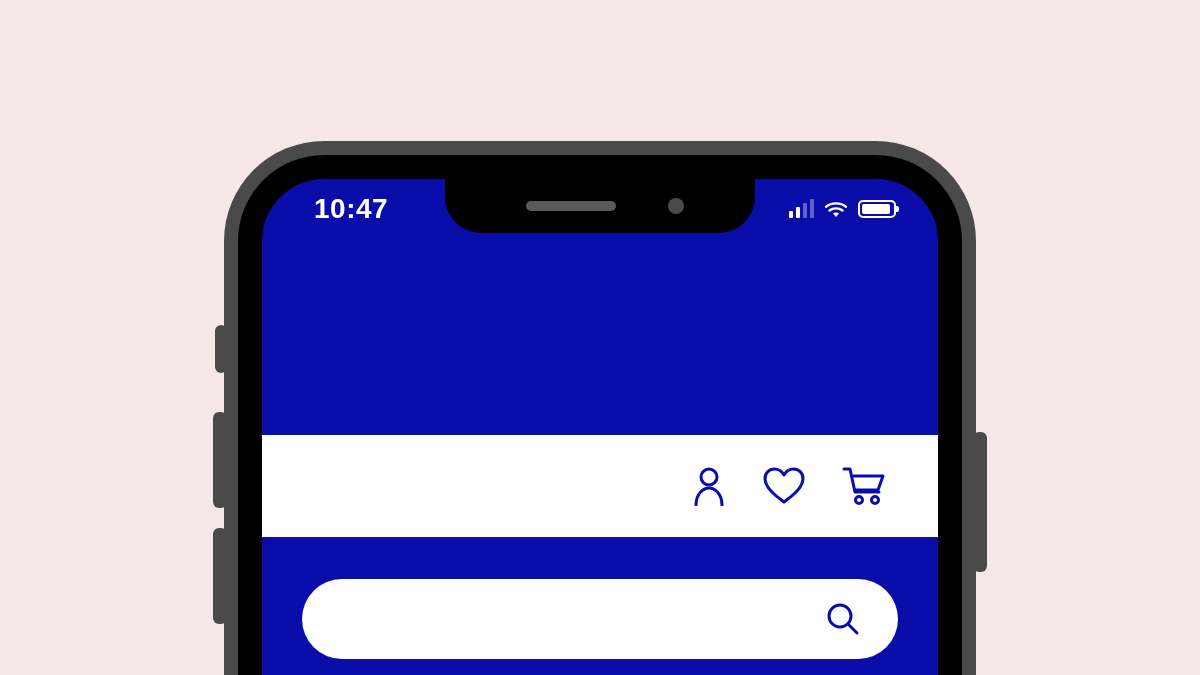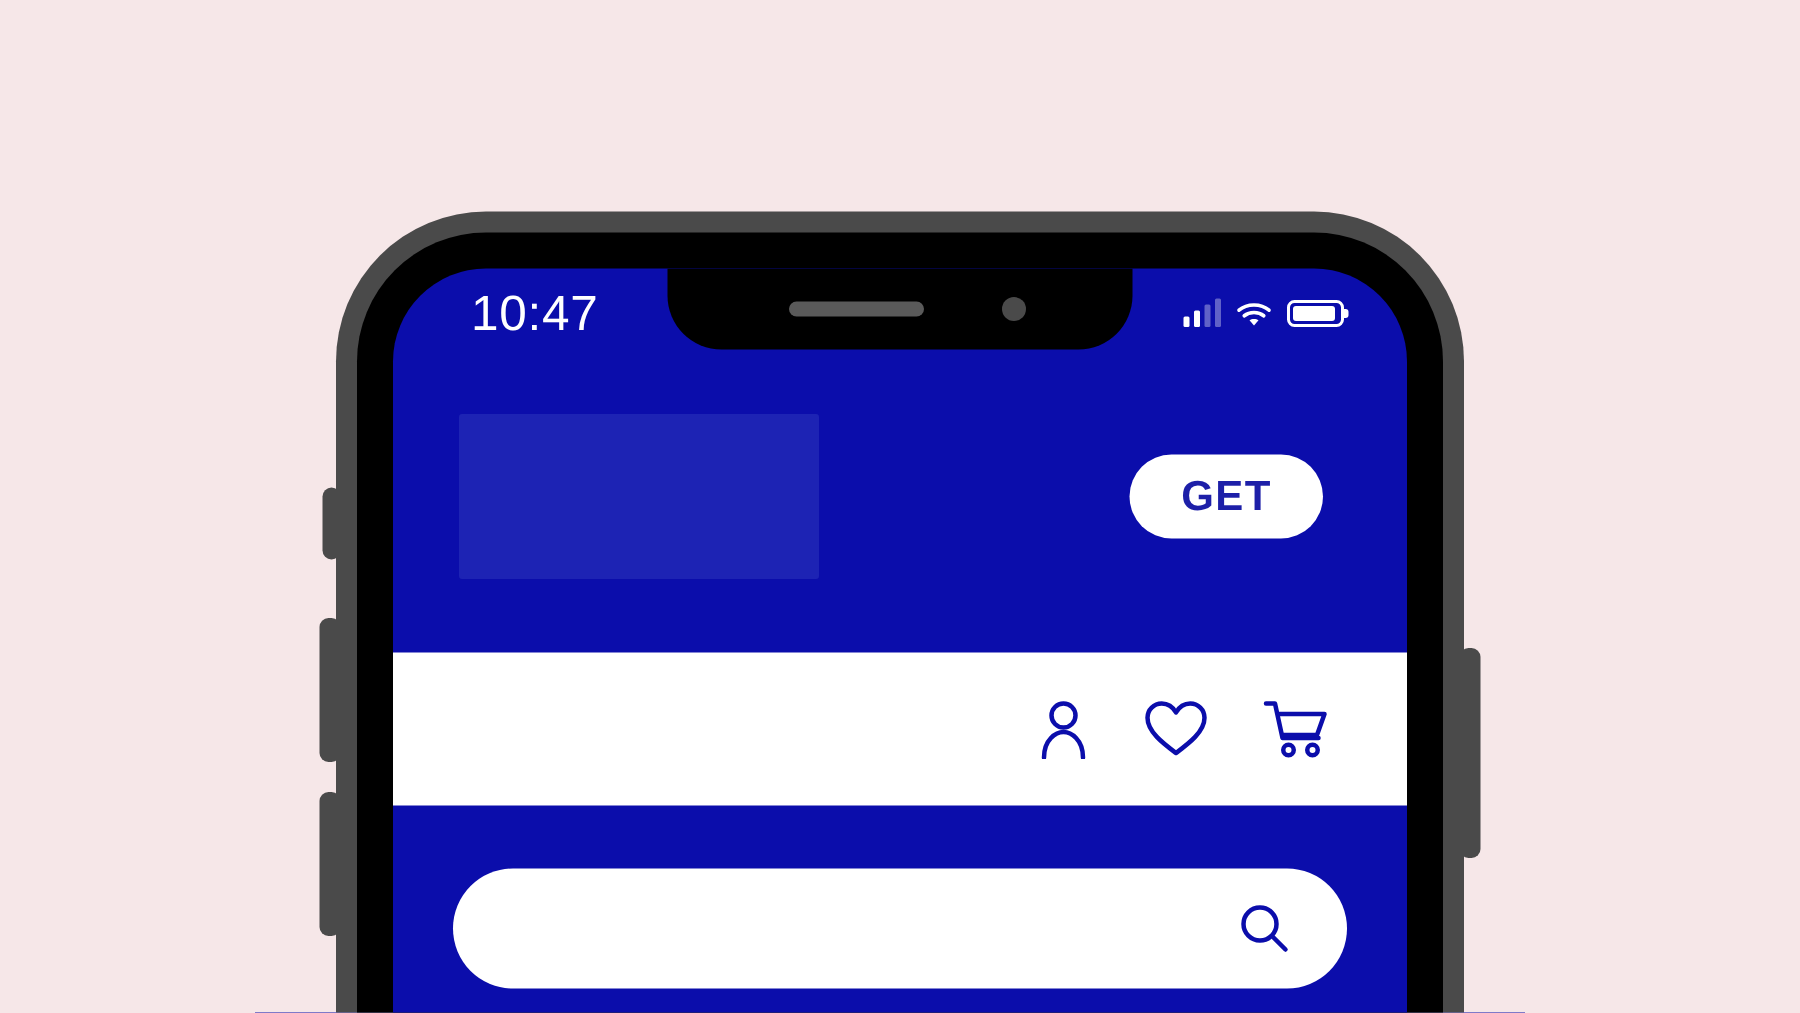--- a/index.html
+++ b/index.html
@@ -77,22 +77,22 @@
     left: 0;
     right: 0;
     height: 60px;
     display: flex;
     align-items: center;
     justify-content: space-between;
     padding: 0 42px 0 52px;
     color: #fff;
   }
   .status-time {
-    font-size: 33px;
-    font-weight: 400;
+    font-size: 28px;
+    font-weight: 700;
     letter-spacing: 0.5px;
   }
   .status-right {
     display: flex;
     align-items: center;
     gap: 10px;
   }
   .signal { display: flex; align-items: flex-end; gap: 3px; height: 18px; }
   .signal i { width: 4px; background: rgba(255,255,255,0.35); display: block; border-radius: 1px; }
   .signal i.on { background: #fff; }
@@ -205,24 +205,20 @@
               <i></i>
             </span>
         </div>
       </div>
 
       <div class="notch">
         <span class="speaker"></span>
         <span class="camera"></span>
       </div>
 
-      <div class="app-banner">
-        <div class="logo-placeholder"></div>
-        <button class="get-btn">GET</button>
-      </div>
 
       <div class="toolbar">
         <span>
           <svg width="34" height="40" viewBox="0 0 34 40" fill="none" stroke="#0b0dab" stroke-width="3">
             <circle cx="17" cy="11" r="8"></circle>
             <path d="M4 39 C4 27 12 22 17 22 C22 22 30 27 30 39" stroke-linecap="round"></path>
           </svg>
         </span>
         <span>
           <svg width="44" height="40" viewBox="0 0 44 40" fill="none" stroke="#0b0dab" stroke-width="3">

